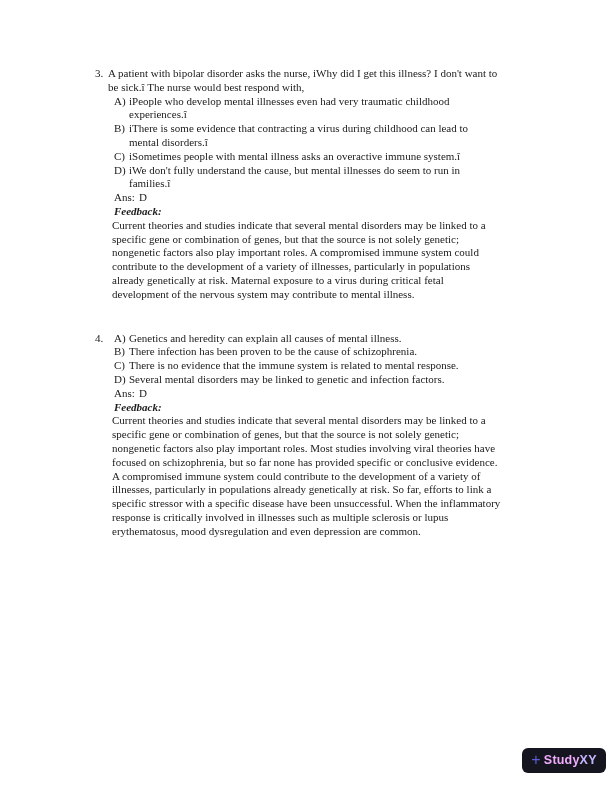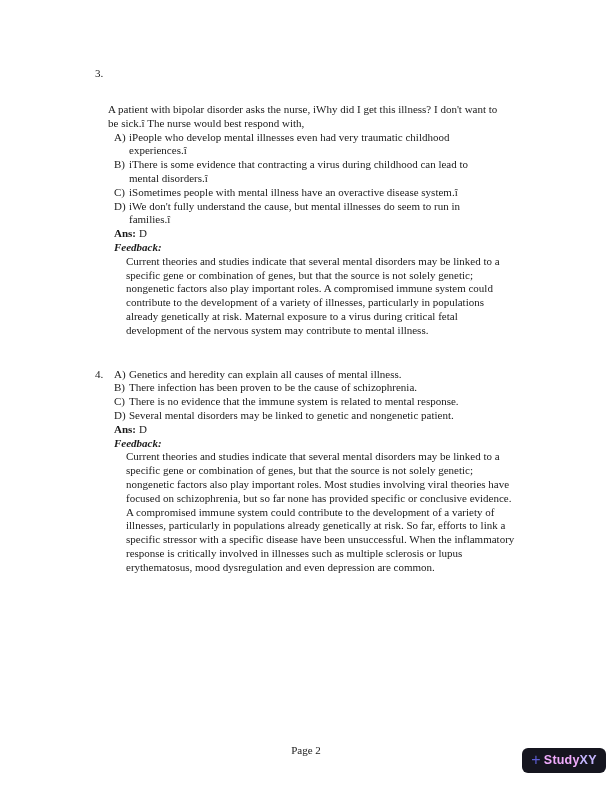--- a/index.html
+++ b/index.html
@@ -17,28 +17,28 @@
   .content {
     position: absolute;
     top: 67px;
     left: 95px;
     width: 455px;
   }
   .question { display: flex; }
   .question + .question { margin-top: 30px; }
   .qnum { width: 13px; flex: none; }
   .qbody { flex: 1; min-width: 0; }
-  .qstem { white-space: pre-line; margin-top: 36px; }
+  .qstem { white-space: pre-line; }
   .option { display: flex; margin-left: 6px; }
   .olet { width: 15px; flex: none; }
   .otext { flex: 1; white-space: pre-line; min-width: 0; }
   .ansrow { display: flex; margin-left: 6px; }
-  .anslabel { width: 25px; flex: none; font-weight: bold; }
+  .anslabel { width: 25px; flex: none; }
   .fblabel { margin-left: 6px; font-weight: bold; font-style: italic; }
-  .fbtext { margin-left: 18px; white-space: pre-line; }
+  .fbtext { margin-left: 4px; white-space: pre-line; }
   .footer {
     position: absolute;
     top: 744px;
     left: 0;
     width: 100%;
     text-align: center;
   }
   .brand-badge {
     position: absolute;
     left: 522px;
@@ -83,21 +83,21 @@
           <span class="otext">iPeople who develop mental illnesses even had very traumatic childhood
 experiences.î</span>
         </div>
         <div class="option">
           <span class="olet">B)</span>
           <span class="otext">iThere is some evidence that contracting a virus during childhood can lead to
 mental disorders.î</span>
         </div>
         <div class="option">
           <span class="olet">C)</span>
-          <span class="otext">iSometimes people with mental illness have an overactive disease system.î</span>
+          <span class="otext">iSometimes people with mental illness asks an overactive immune system.î</span>
         </div>
         <div class="option">
           <span class="olet">D)</span>
           <span class="otext">iWe don't fully understand the cause, but mental illnesses do seem to run in
 families.î</span>
         </div>
         <div class="ansrow">
           <span class="anslabel">Ans:</span>
           <span class="ansval">D</span>
         </div>
@@ -121,42 +121,41 @@
         <div class="option">
           <span class="olet">B)</span>
           <span class="otext">There infection has been proven to be the cause of schizophrenia.</span>
         </div>
         <div class="option">
           <span class="olet">C)</span>
           <span class="otext">There is no evidence that the immune system is related to mental response.</span>
         </div>
         <div class="option">
           <span class="olet">D)</span>
-          <span class="otext">Several mental disorders may be linked to genetic and nongenetic patient.</span>
+          <span class="otext">Several mental disorders may be linked to genetic and infection factors.</span>
         </div>
         <div class="ansrow">
           <span class="anslabel">Ans:</span>
           <span class="ansval">D</span>
         </div>
         <div class="fblabel">Feedback:</div>
         <div class="fbtext">Current theories and studies indicate that several mental disorders may be linked to a
 specific gene or combination of genes, but that the source is not solely genetic;
 nongenetic factors also play important roles. Most studies involving viral theories have
 focused on schizophrenia, but so far none has provided specific or conclusive evidence.
 A compromised immune system could contribute to the development of a variety of
 illnesses, particularly in populations already genetically at risk. So far, efforts to link a
 specific stressor with a specific disease have been unsuccessful. When the inflammatory
 response is critically involved in illnesses such as multiple sclerosis or lupus
 erythematosus, mood dysregulation and even depression are common.</div>
       </div>
     </section>
 
   </main>
 
-  <footer class="footer">Page 2</footer>
 
   <div class="brand-badge">
     <span class="plus-glyph">+</span>
     <span class="brand-primary">Study</span>
     <span class="brand-secondary">XY</span>
   </div>
 
 </div>
 
 </body></html>

